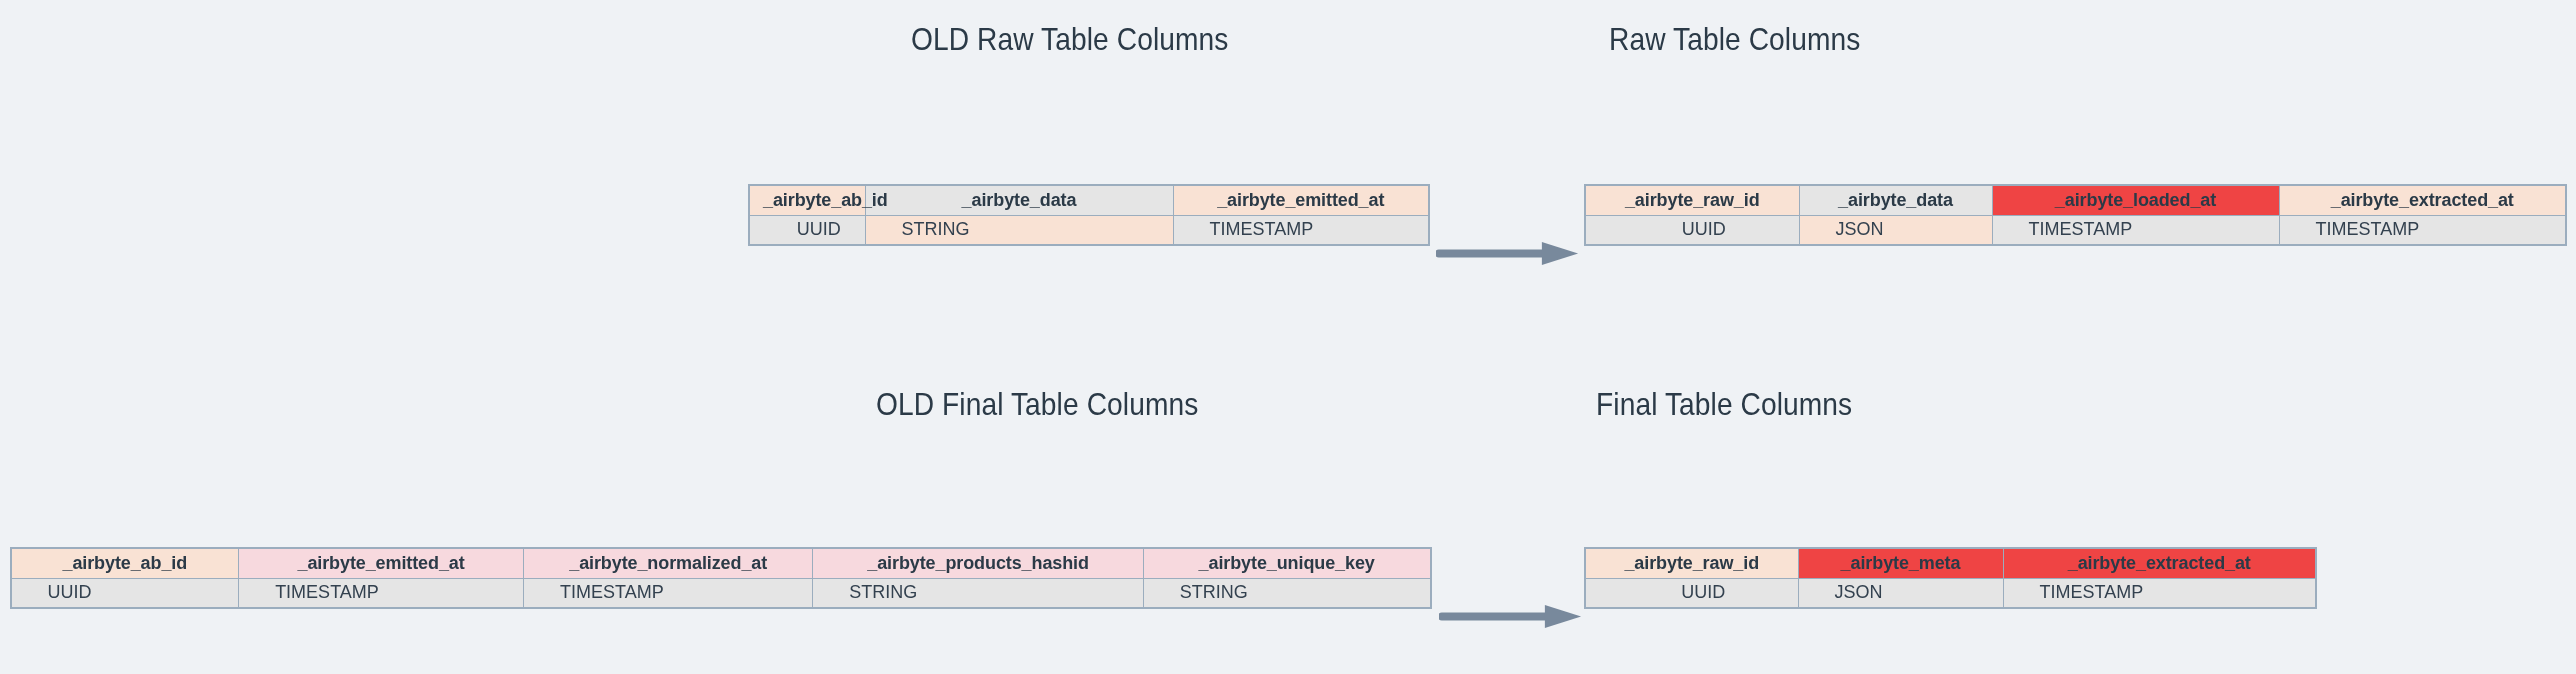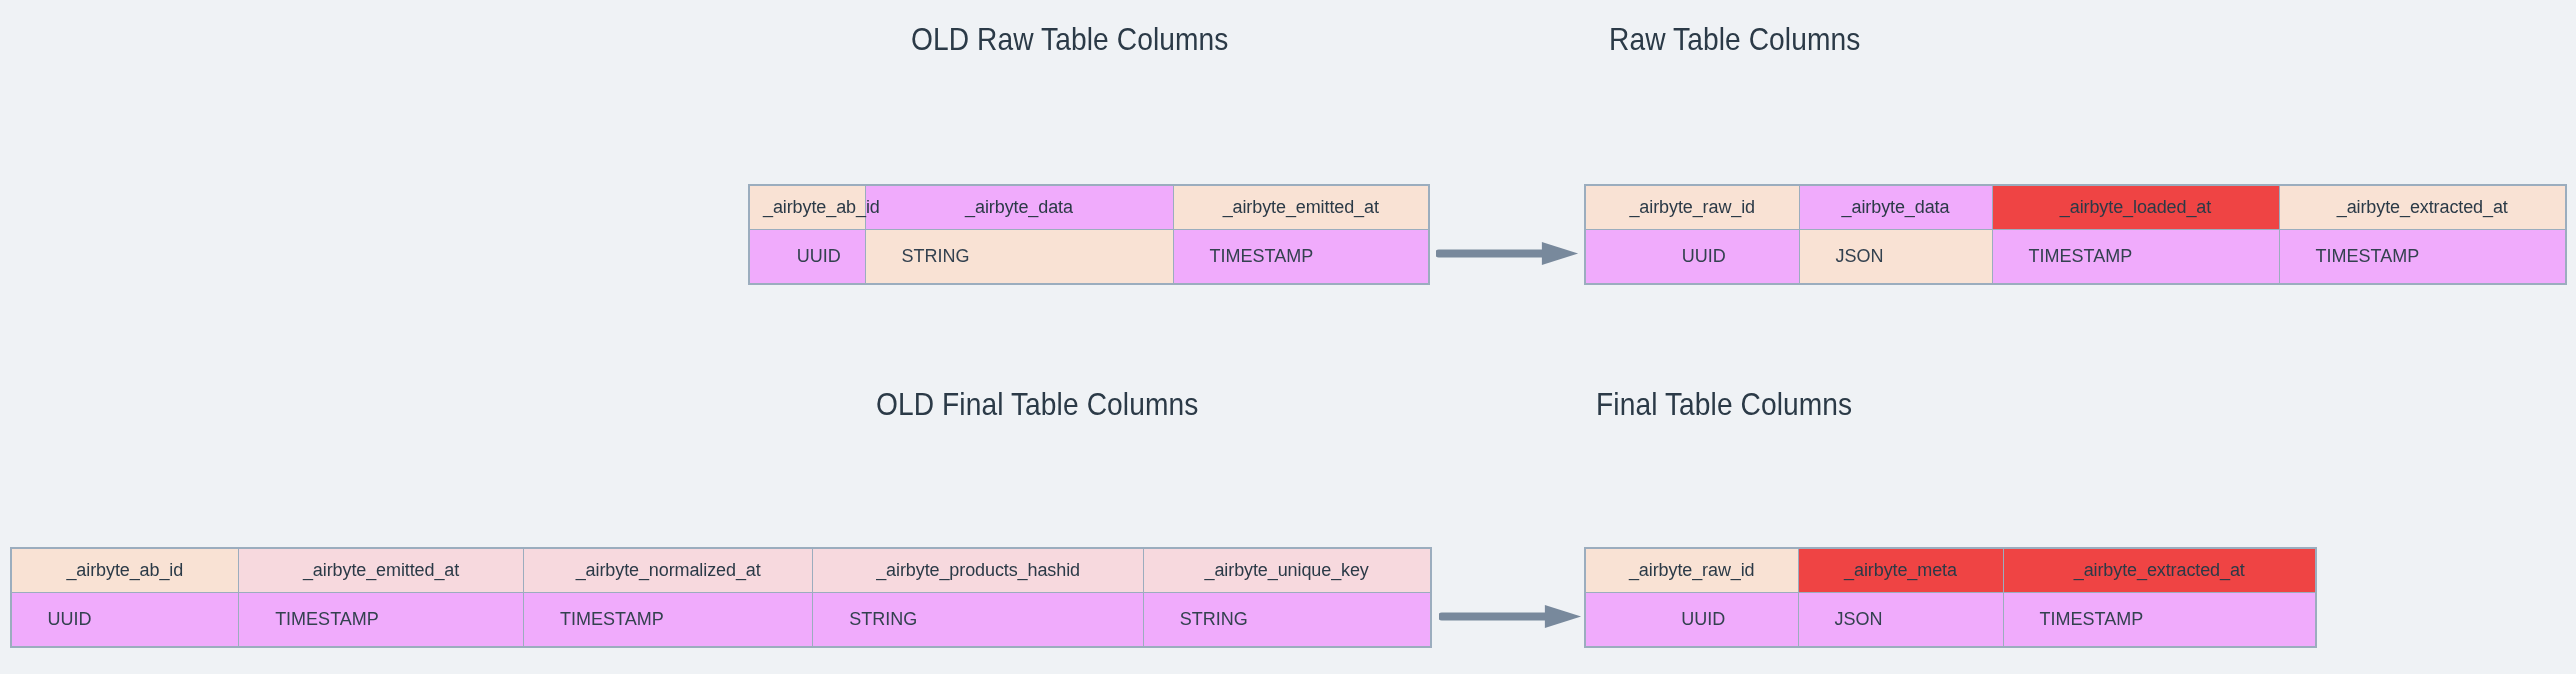--- a/index.html
+++ b/index.html
@@ -49,39 +49,39 @@
     box-sizing: border-box;
   }
   .tbl td {
     border: 1.5px solid #9badbe;
     box-sizing: border-box;
     padding: 0 13px;
     vertical-align: middle;
     white-space: nowrap;
   }
   .tbl tr.head-row td {
-    height: 44px;
+    height: 30px;
     font-size: 18px;
-    font-weight: 400;
+    font-weight: 700;
     text-align: center;
     color: #2b3a47;
     letter-spacing: -0.1px;
   }
   .tbl tr.type-row td {
-    height: 55px;
+    height: 30px;
     font-size: 18px;
     font-weight: 400;
     text-align: left;
     color: #33414f;
     padding-left: 36px;
   }
   .tbl tr.type-row td.ctr { text-align: center; }
 
   
-  .fill-white  { background: #f0abfc; }
+  .fill-white  { background: #e5e5e5; }
   .fill-peach  { background: #f9e2d4; }
   .fill-teal   { background: #ef4444; }
   .fill-pink   { background: #f7d9de; }
 
   
   #table-old-raw    { left: 748px; top: 184px; width: 681px; }
   #table-new-raw    { left: 1584px; top: 184px; width: 981px; }
   #table-old-final  { left: 9.5px;   top: 547px; width: 1422px; }
   #table-new-final  { left: 1584px; top: 547px; width: 731px; }
 

